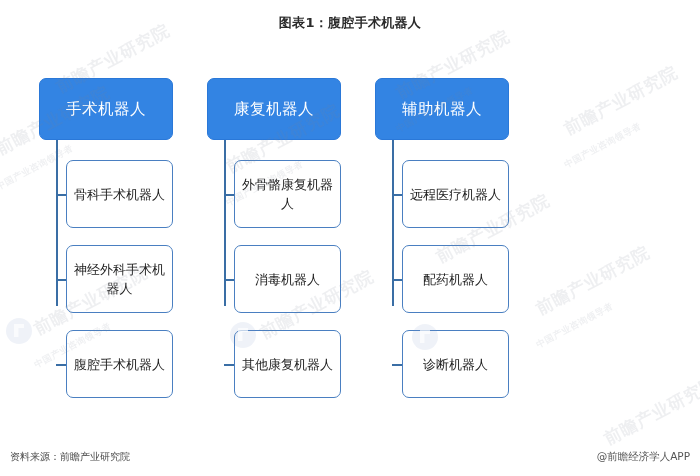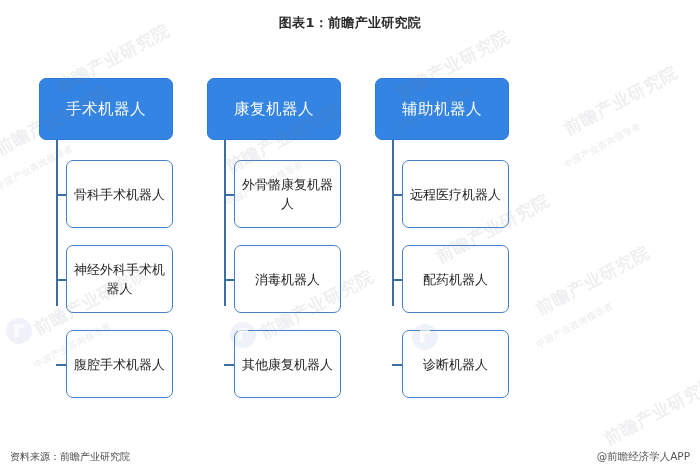--- a/index.html
+++ b/index.html
@@ -182,21 +182,21 @@
     color: #555555;
     white-space: nowrap;
     margin-left: 21px;
   }
 </style>
 </head>
 <body>
 
 <div id="chart-root">
 
-  <div class="chart-title">图表1：前瞻产业研究院</div>
+  <div class="chart-title">图表1：腹腔手术机器人</div>
 
   <div class="columns">
 
     <div class="column col-0">
       <div class="header-box">手术机器人</div>
       <div class="children">
         <div class="child-wrap">
           <div class="child-box">骨科手术机器人</div>
         </div>
         <div class="child-wrap">

